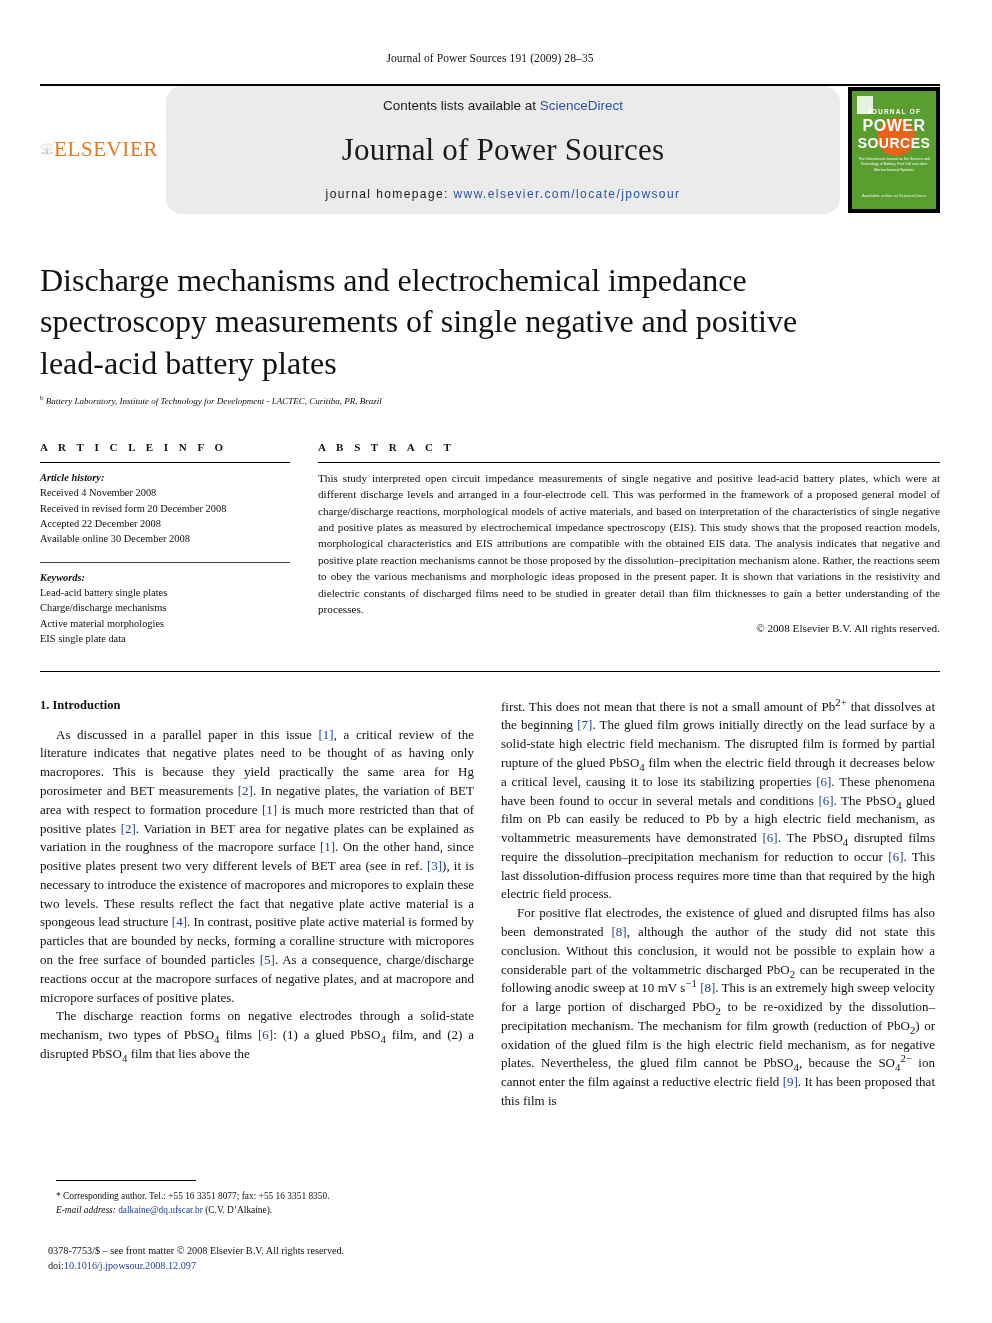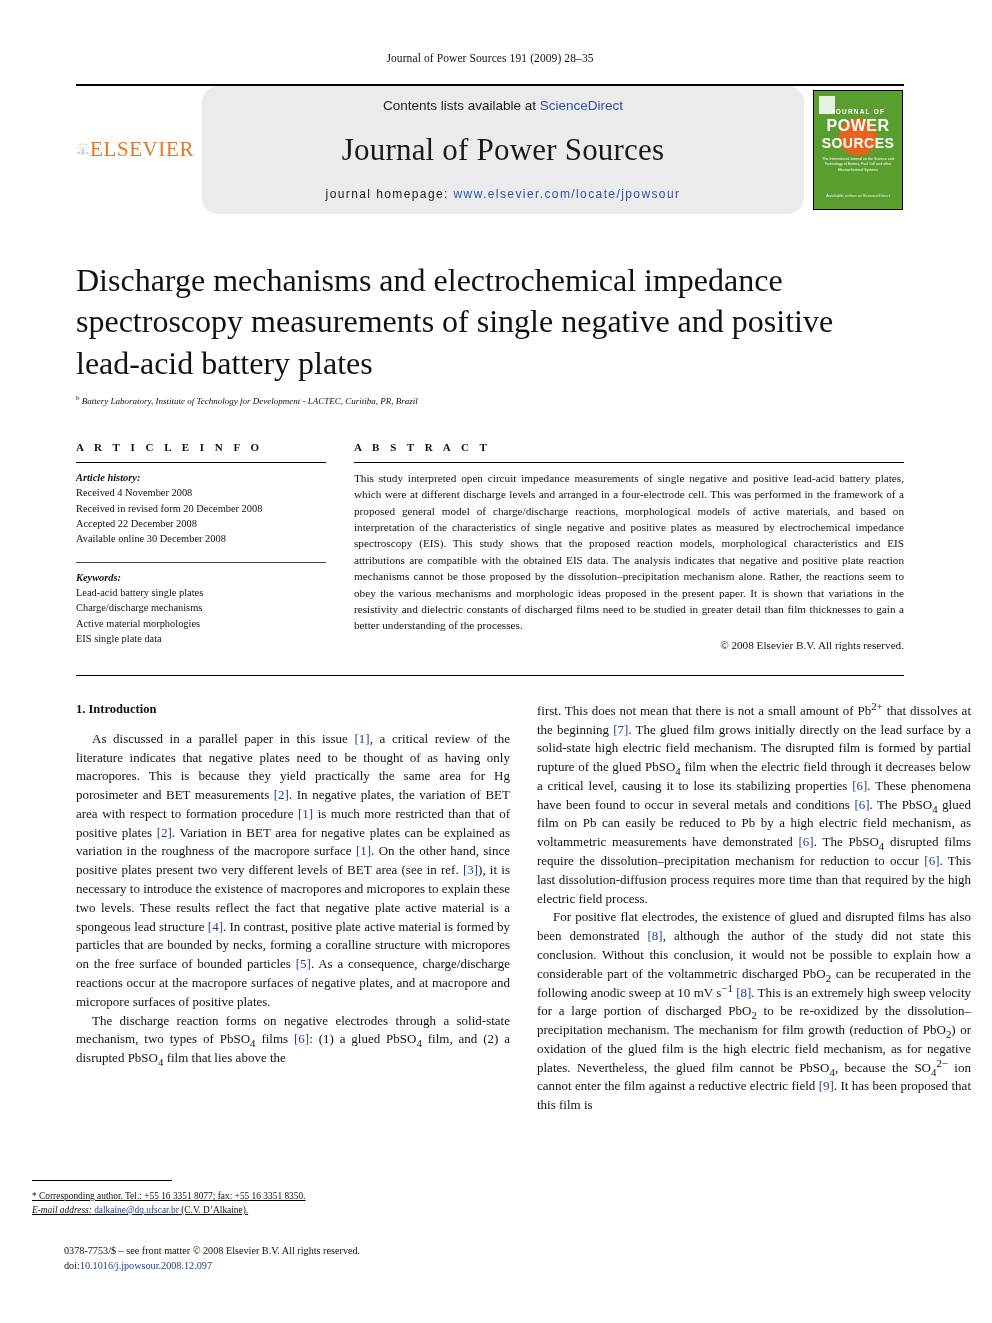--- a/index.html
+++ b/index.html
@@ -13,21 +13,21 @@
     font-family: "Liberation Serif", "DejaVu Serif", serif;
     color: #000000;
     position: relative;
     overflow: hidden;
   }
   .page {
     position: relative;
     width: 980px;
     height: 1323px;
     box-sizing: border-box;
-    padding: 0 76px;
+    padding: 0 40px;
   }
 
   
   .running-head {
     text-align: center;
     font-size: 11.5px;
     letter-spacing: 0.1px;
     padding-top: 52px;
     color: #111;
   }
@@ -98,21 +98,21 @@
     width: 92px;
     flex: 0 0 92px;
     display: flex;
     align-items: center;
     justify-content: center;
   }
   .cover {
     width: 88px;
     height: 118px;
     background: #5a9e2f;
-    border: 1px solid #000000;
+    border: 4px solid #000000;
     position: relative;
     overflow: hidden;
     font-family: "Liberation Sans", sans-serif;
   }
   .cover .cov-badge {
     position: absolute;
     top: 5px; left: 5px;
     width: 16px; height: 18px;
     background: #ffffff;
     opacity: 0.85;
@@ -264,42 +264,41 @@
     margin: 0;
     color: #111;
     hyphens: auto;
   }
   p.body-par.cont { text-indent: 0; }
   .ref { color: #1c3f94; }
 
   
   .footnote {
     position: absolute;
-    left: 32px;
+    left: 56px;
     top: 1180px;
     width: 434px;
-    text-decoration: underline;
   }
   .fn-rule {
     border-top: 0.8px solid #000;
     width: 140px;
     margin-bottom: 8px;
   }
   .fn-line {
     font-size: 9.4px;
     line-height: 1.5;
     color: #111;
     text-indent: -10px;
     padding-left: 10px;
   }
   .fn-line .it { font-style: italic; }
   .fn-link { color: #1c3f94; }
   .issn {
     position: absolute;
-    left: 64px;
+    left: 48px;
     top: 1243px;
     width: 460px;
     font-size: 10.2px;
     line-height: 1.5;
     color: #111;
   }
   .issn .doi-link { color: #1c3f94; }
   sub, sup { line-height: 0; }
 </style>
 </head>

